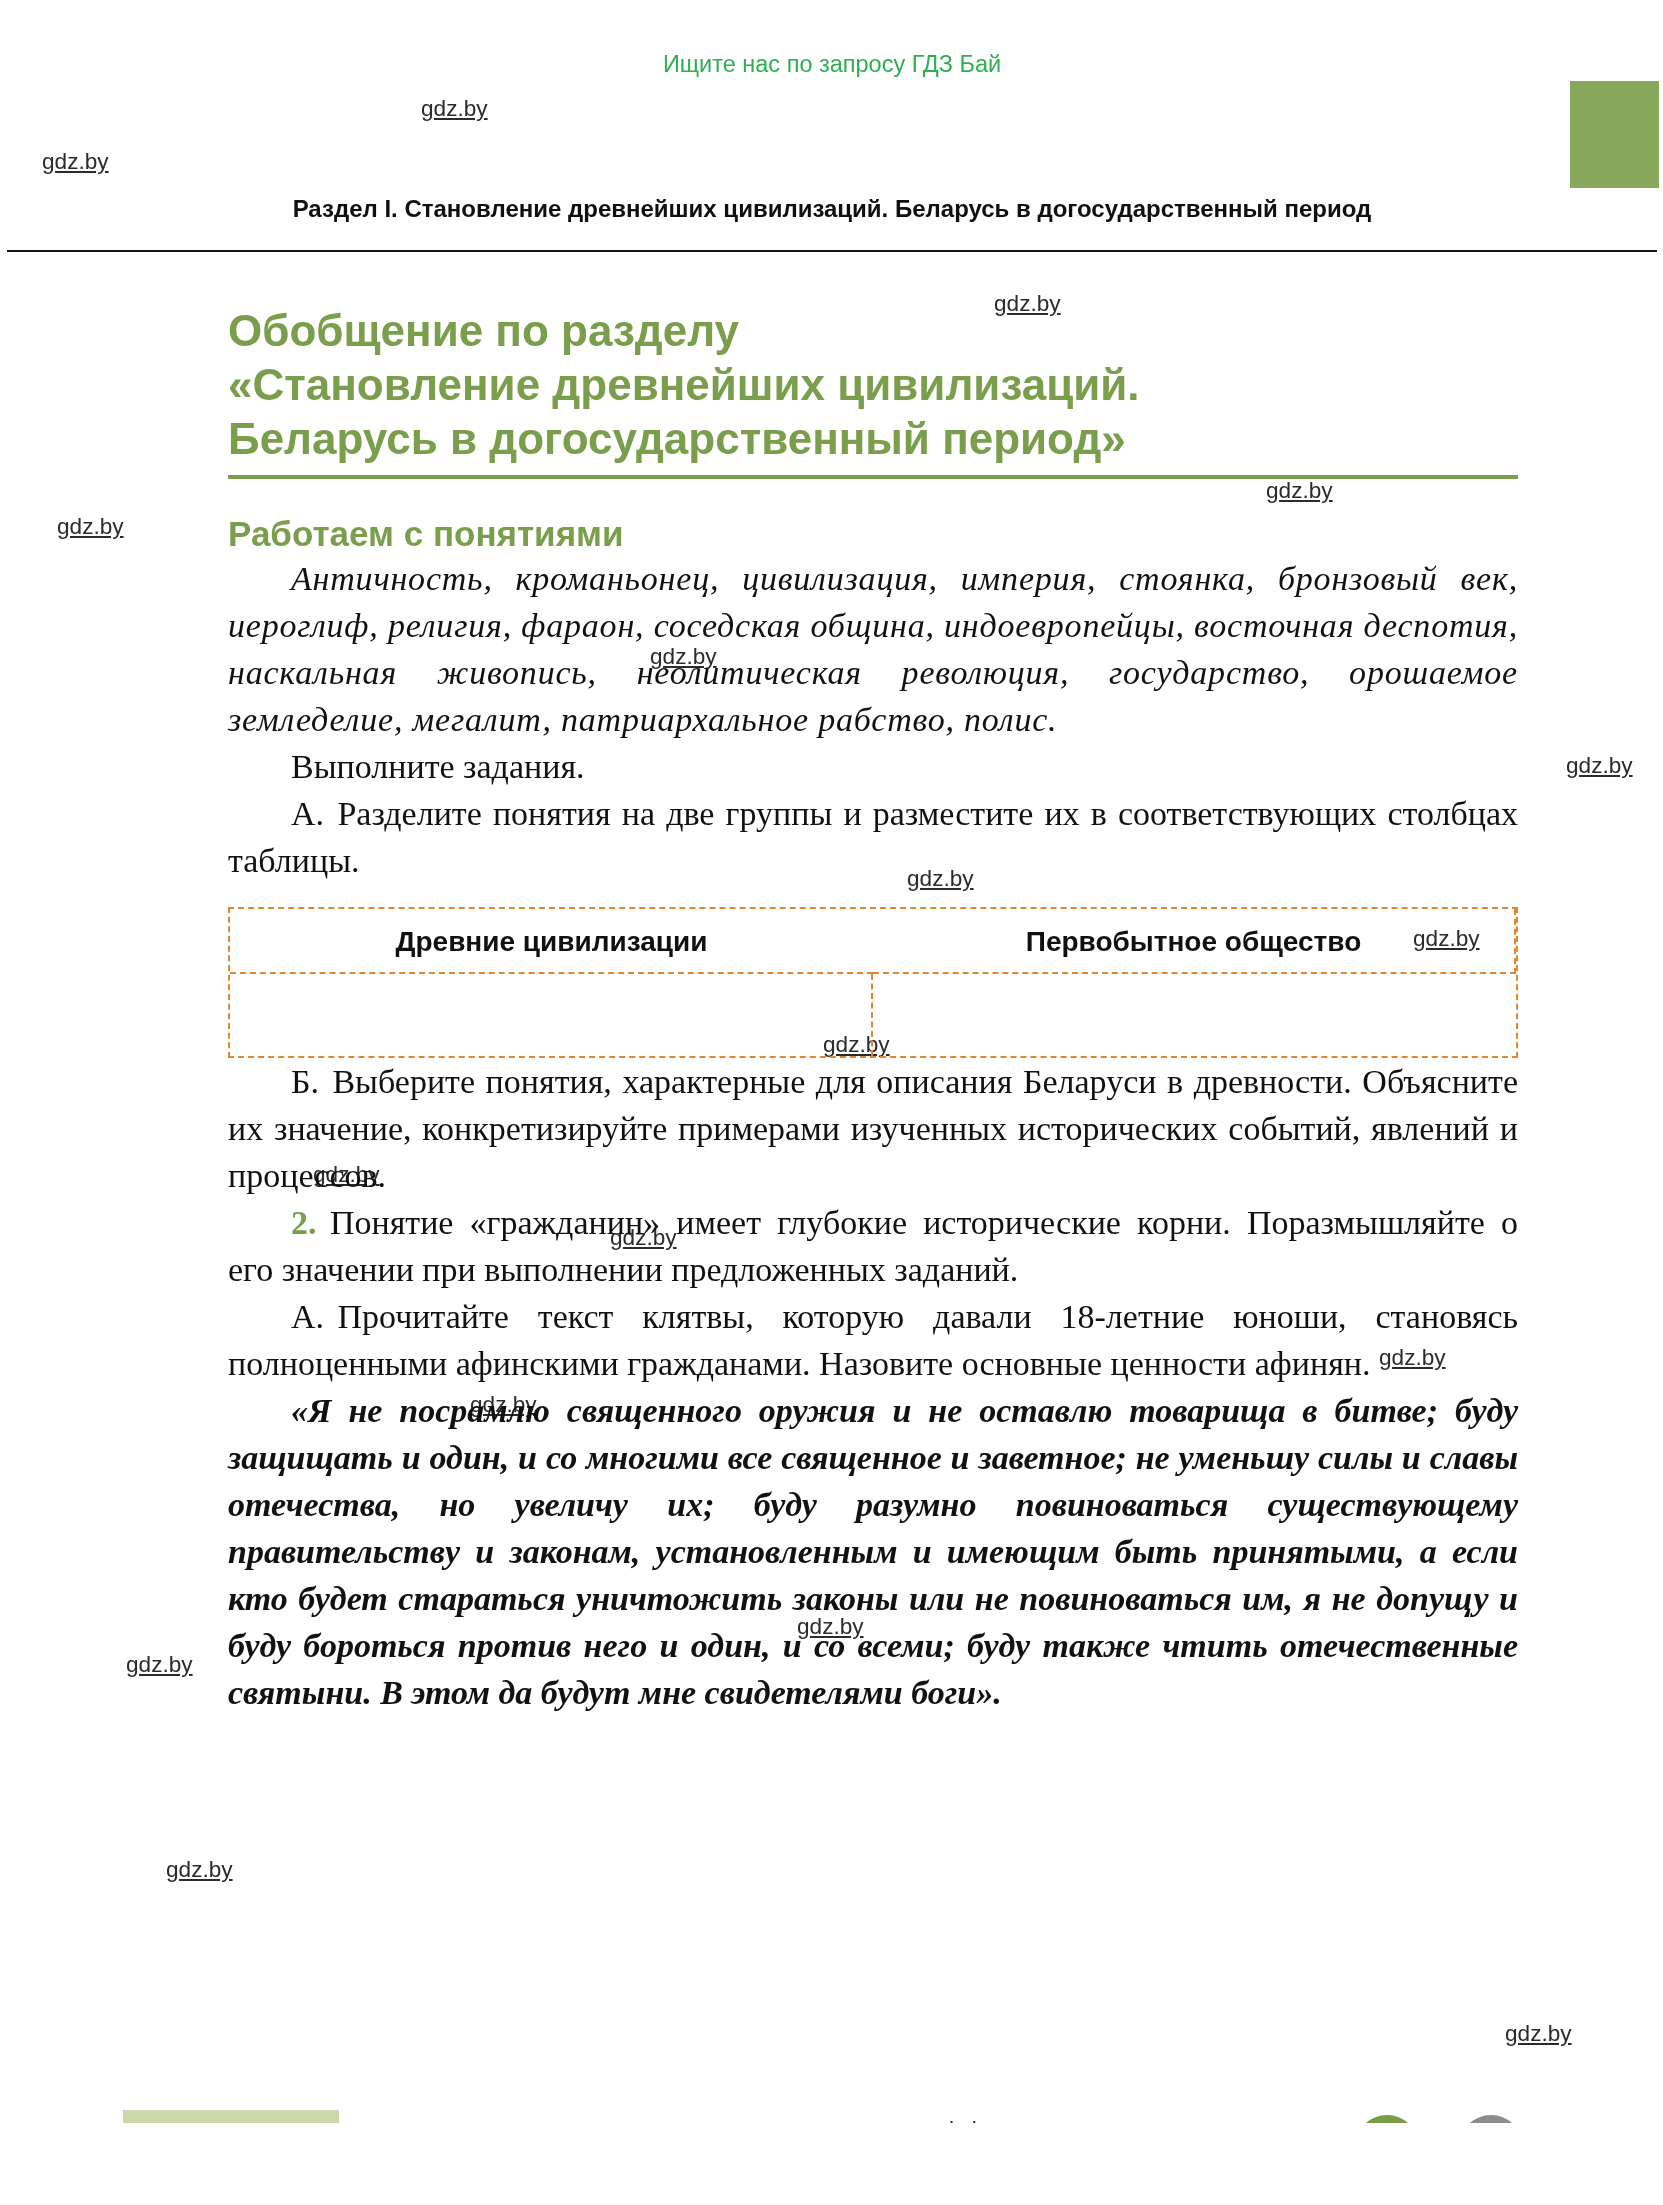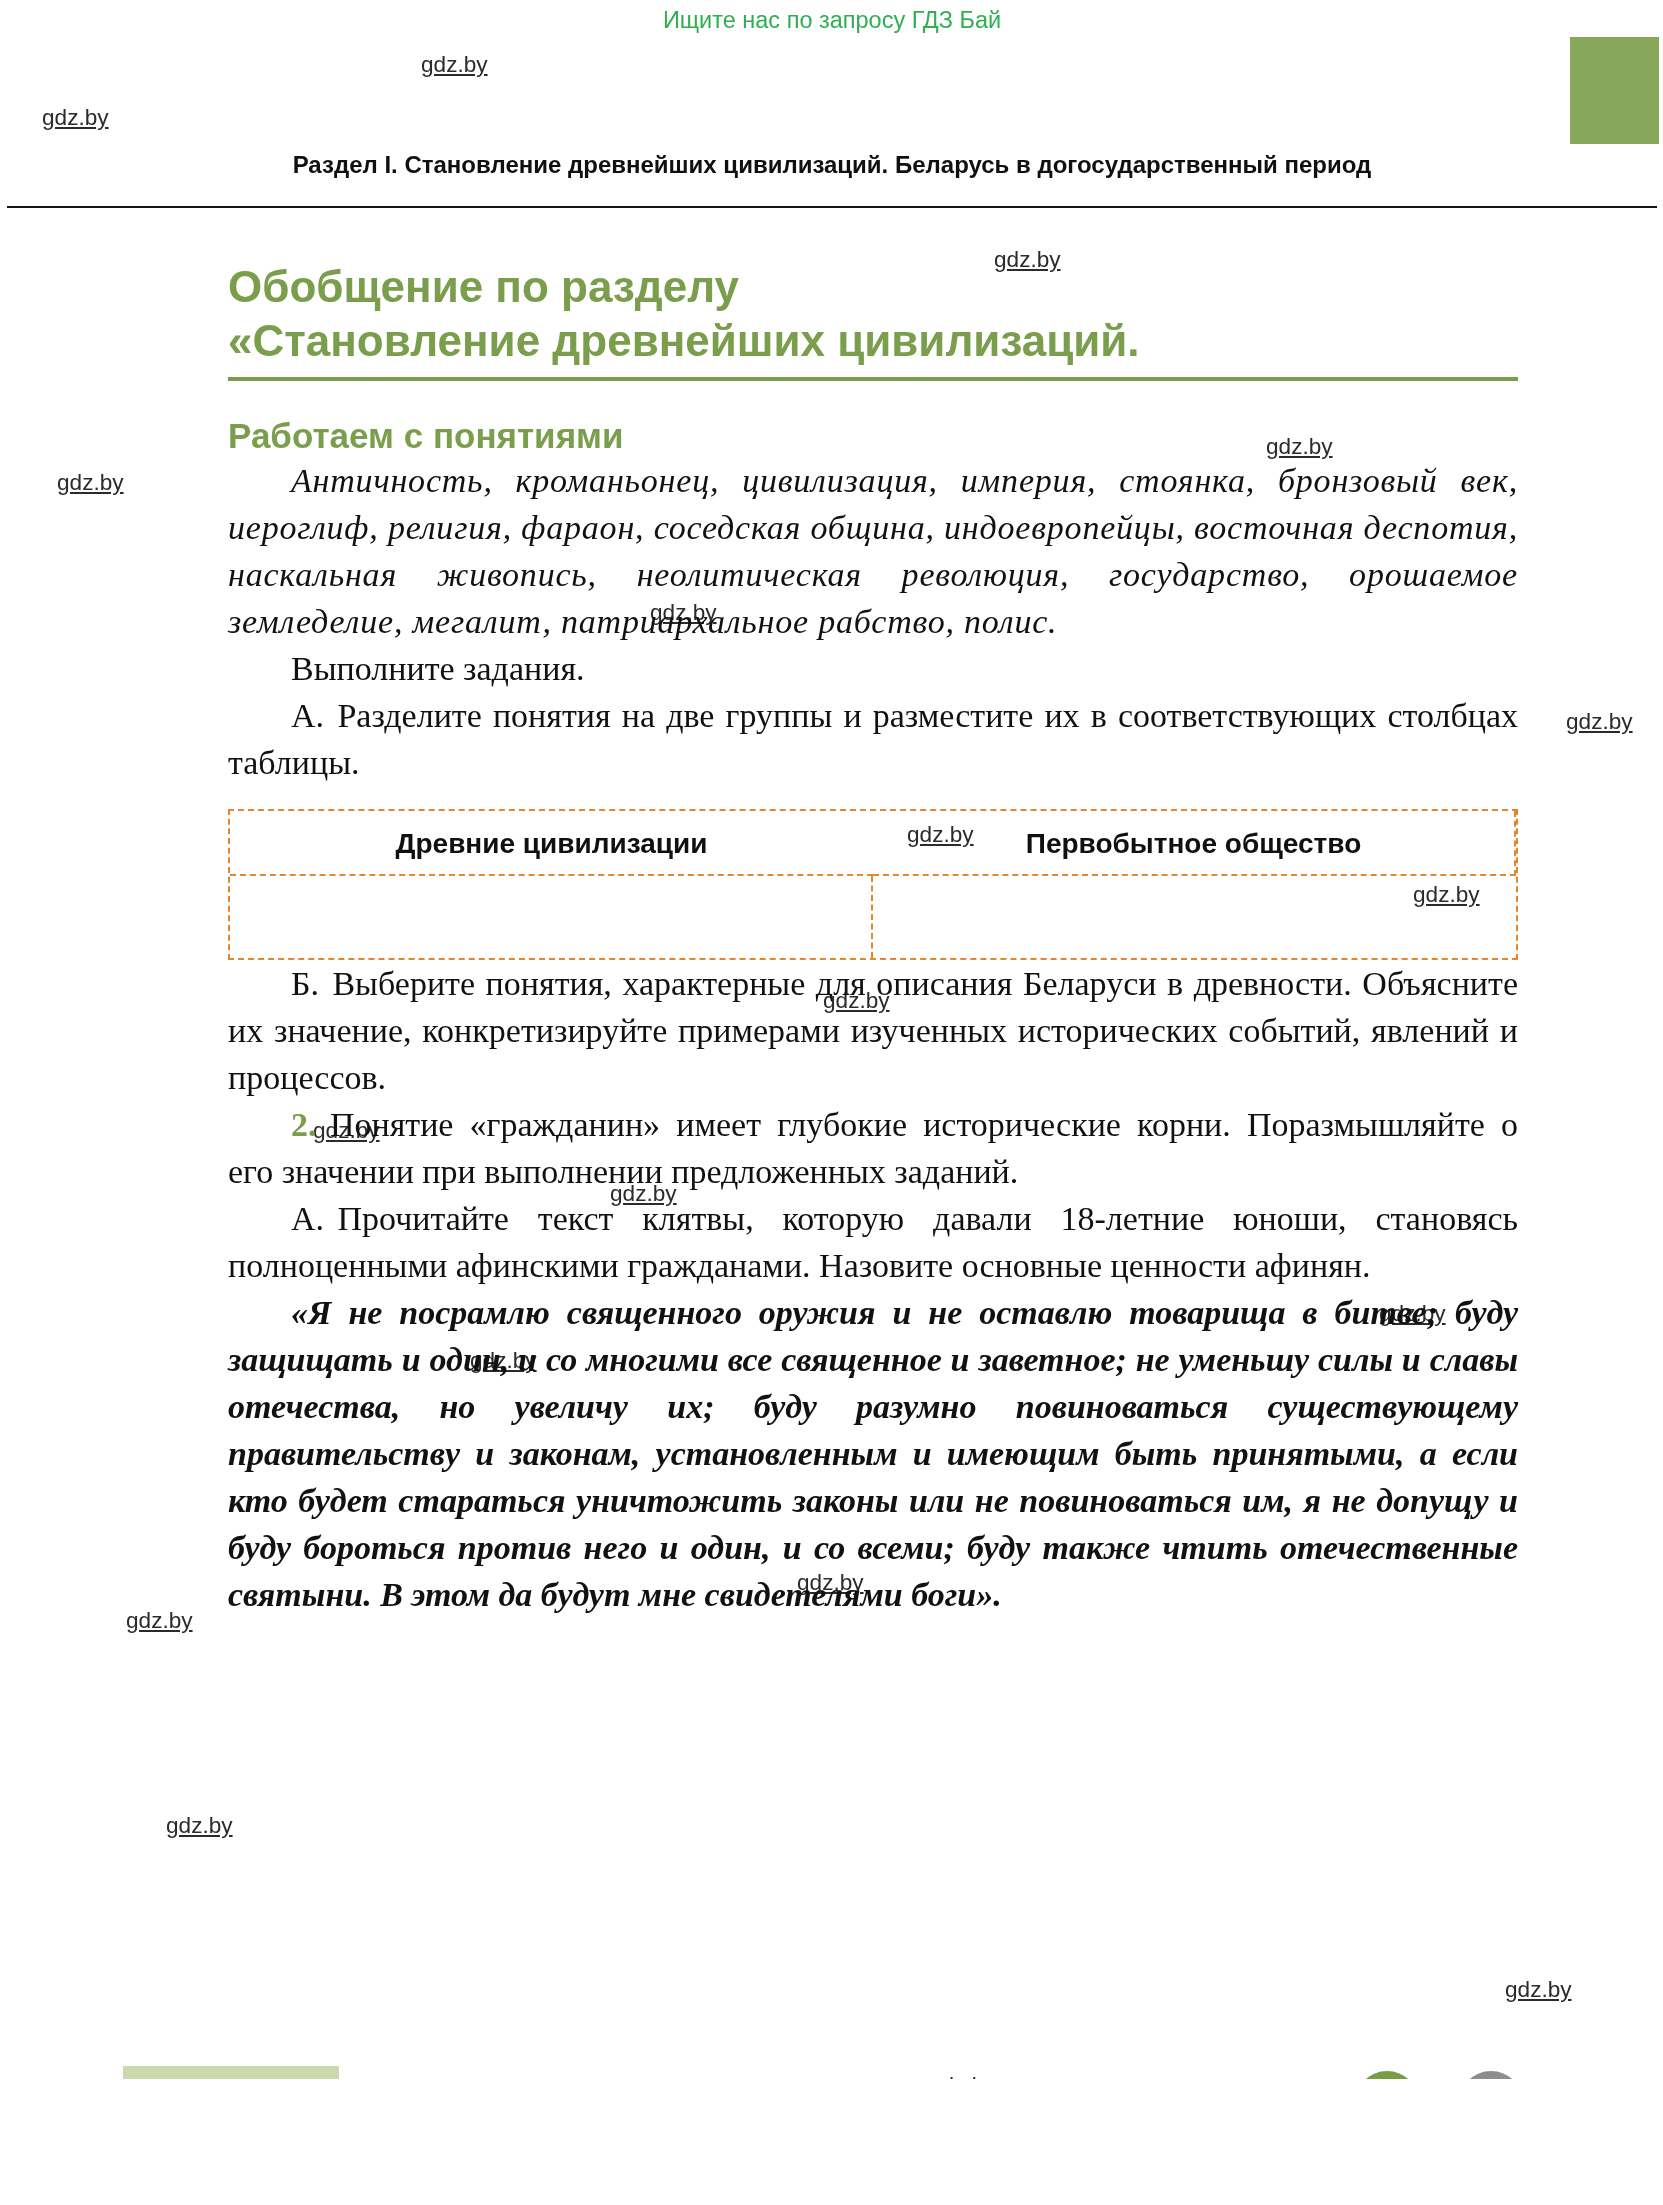--- a/index.html
+++ b/index.html
@@ -8,21 +8,21 @@
     --table-orange:#e0872f;
     --pagebox-green:#cbd9ac;
     --circle-green:#7a9c45;
     --circle-gray:#8d8d8d;
     --link-blue:#2b5fc4;
     --corner-green:#87a75a;
   }
   html,body{margin:0;padding:0;background:#ffffff;}
   .page{
     position:relative;width:1664px;height:2079px;background:#ffffff;
-    font-family:"Liberation Serif",serif;color:#111;overflow:hidden;
+    font-family:"Liberation Serif",serif;color:#111;overflow:hidden;margin-top:44px;
   }
   .banner{
     position:absolute;top:6.7px;left:0;width:100%;text-align:center;
     font-family:"Liberation Sans",sans-serif;font-size:23.5px;color:var(--banner-green);
   }
   .wm{
     position:absolute;font-family:"Liberation Sans",sans-serif;font-size:22.6px;
     color:#2b2b2b;white-space:nowrap;text-decoration:underline;
   }
   .corner{position:absolute;left:1570px;top:37px;width:89px;height:107px;background:var(--corner-green);}
@@ -100,20 +100,21 @@
   <div class="corner"></div>
 
   <div class="chapter">Раздел I. Становление древнейших цивилизаций. Беларусь в догосударственный период</div>
   <div class="chapter-rule"></div>
 
   <div class="content">
 
     <h1 class="section-title">
       <div>Обобщение по разделу</div>
       <div>«Становление древнейших цивилизаций.</div>
+      <div>Беларусь в догосударственный период»</div>
     </h1>
     <hr class="section-rule">
 
     <h2 class="subsection-title">Работаем с понятиями</h2>
 
 
     <p class="body terms">Античность, кроманьонец, цивилизация, империя, стоянка, бронзовый век, иероглиф, религия, фараон, соседская община, индоевропейцы, восточная деспотия, наскальная живопись, неолитическая революция, государство, орошаемое земледелие, мегалит, патриархальное рабство, полис.</p>
 
     <p class="body">Выполните задания.</p>
 

